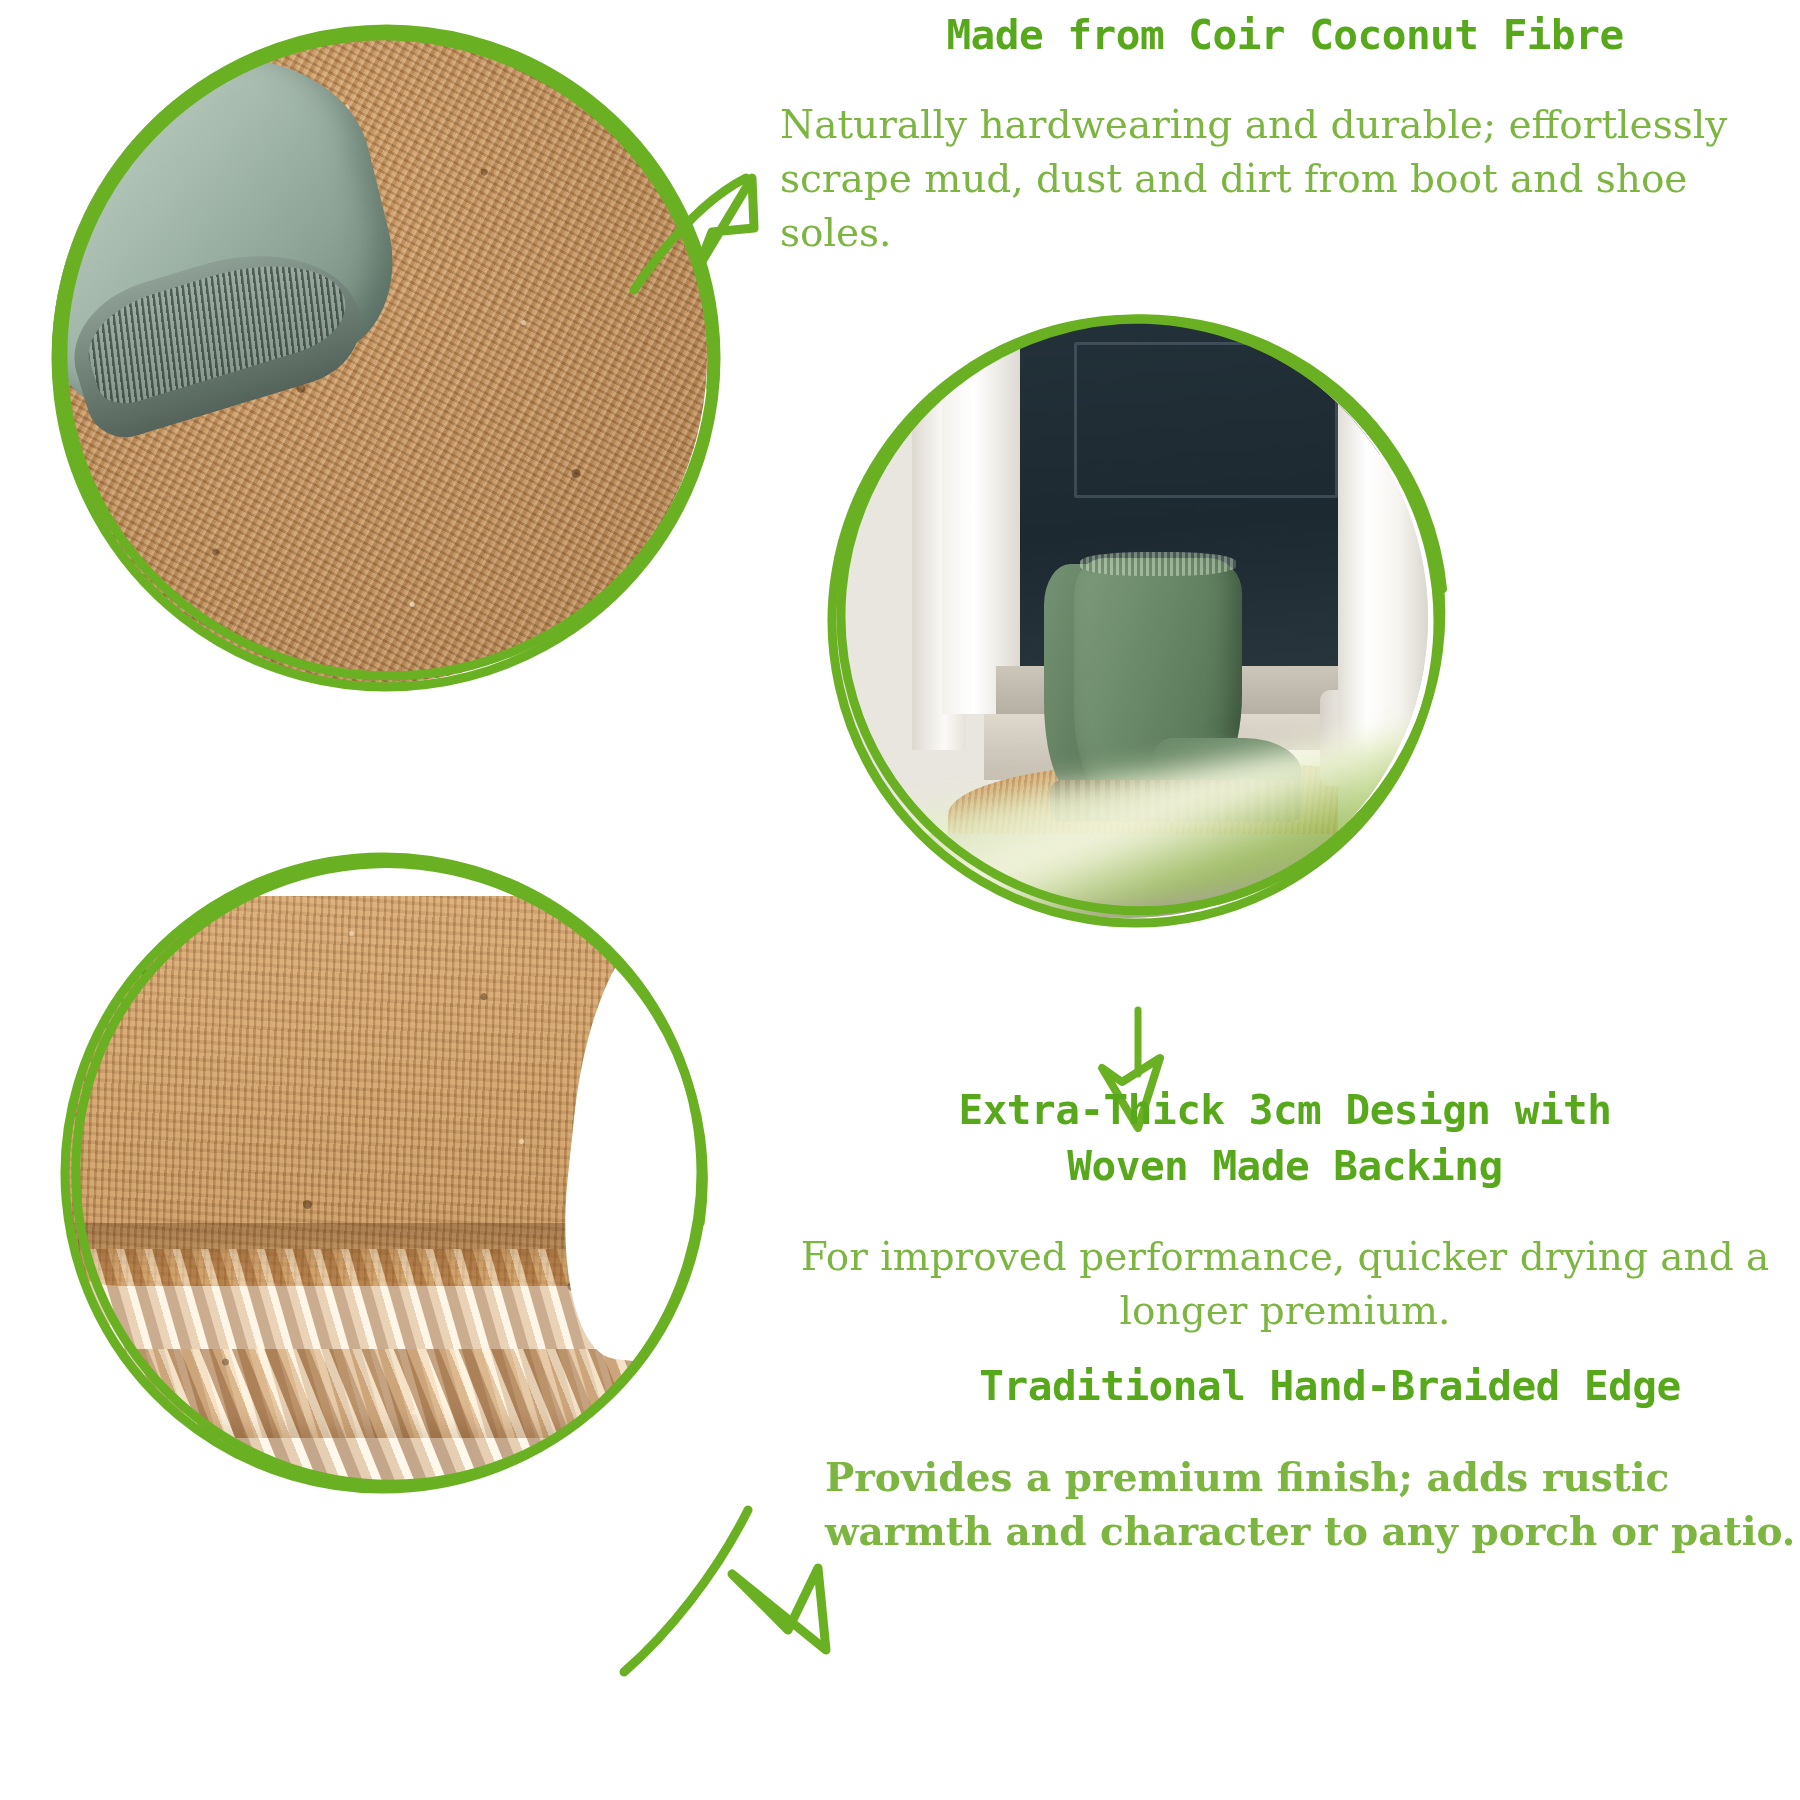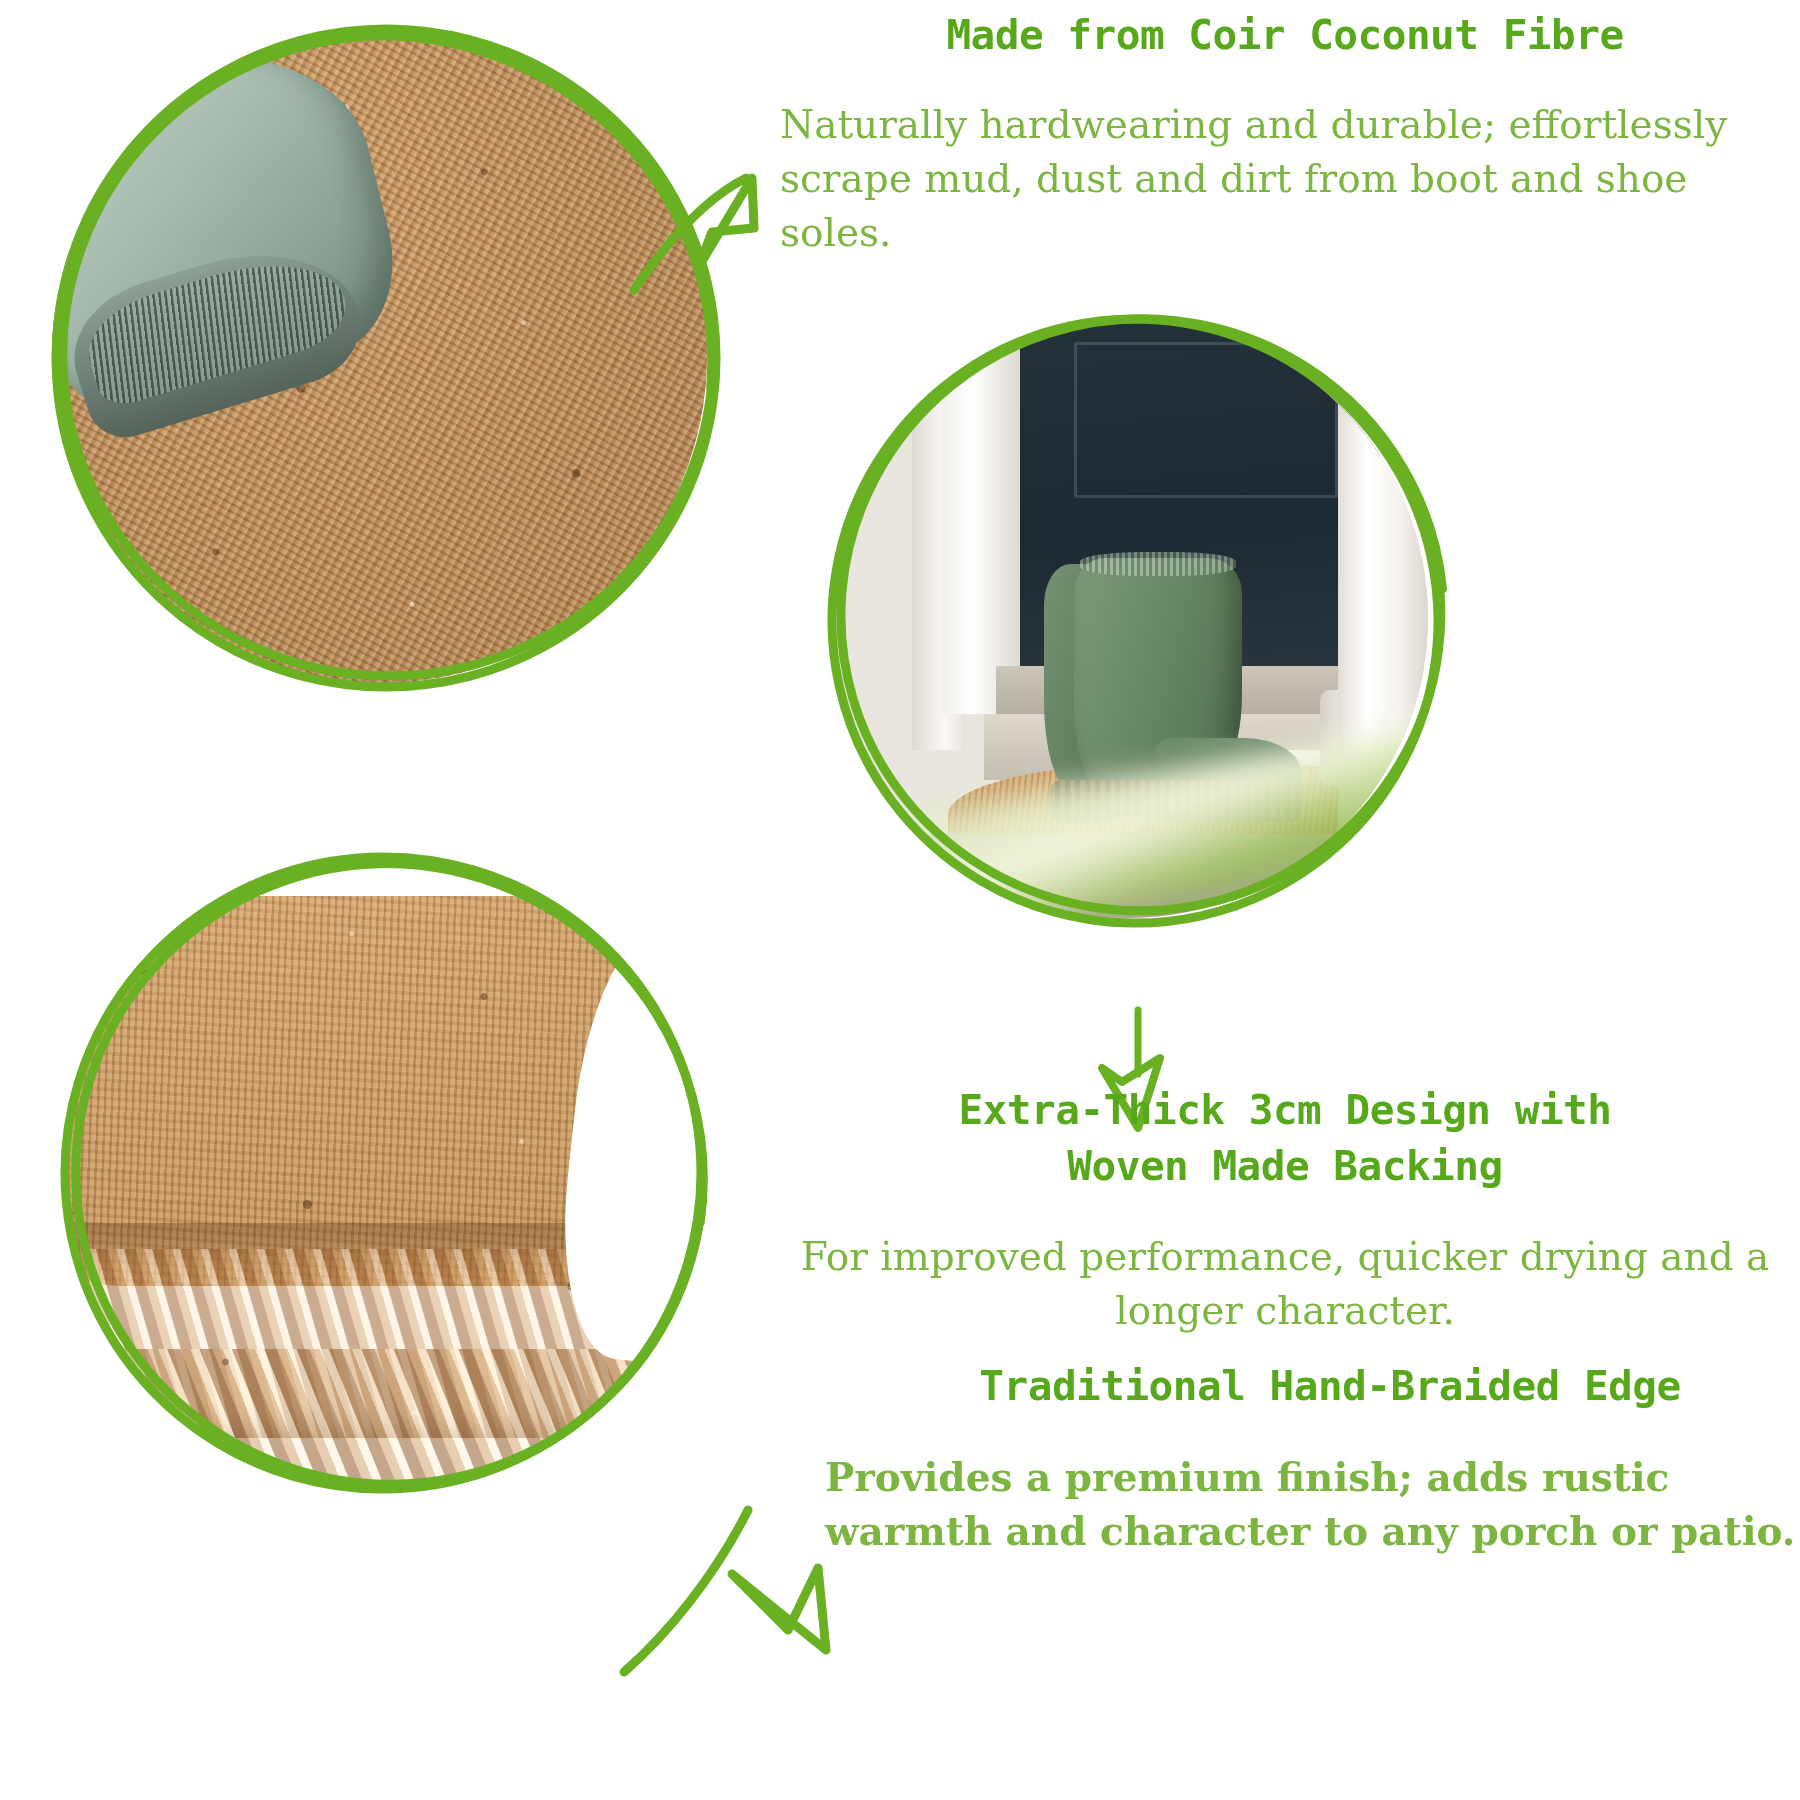--- a/index.html
+++ b/index.html
@@ -323,21 +323,21 @@
   </svg>
 
   <div class="text-block" id="block1">
     <div class="tb-head">Made from Coir Coconut Fibre</div>
     <div class="tb-body">Naturally hardwearing and durable; effortlessly scrape mud, dust and dirt from boot and shoe soles.</div>
   </div>
 
   <div class="text-block" id="block2">
     <div class="tb-head">Extra-Thick 3cm Design with</div>
     <div class="tb-head">Woven Made Backing</div>
-    <div class="tb-body">For improved performance, quicker drying and a longer character.</div>
+    <div class="tb-body">For improved performance, quicker drying and a longer premium.</div>
   </div>
 
   <div class="text-block" id="block3">
     <div class="tb-head">Traditional Hand-Braided Edge</div>
     <div class="tb-body">Provides a premium finish; adds rustic warmth and character to any porch or patio.</div>
   </div>
 
 </div>
 
 </body></html>

